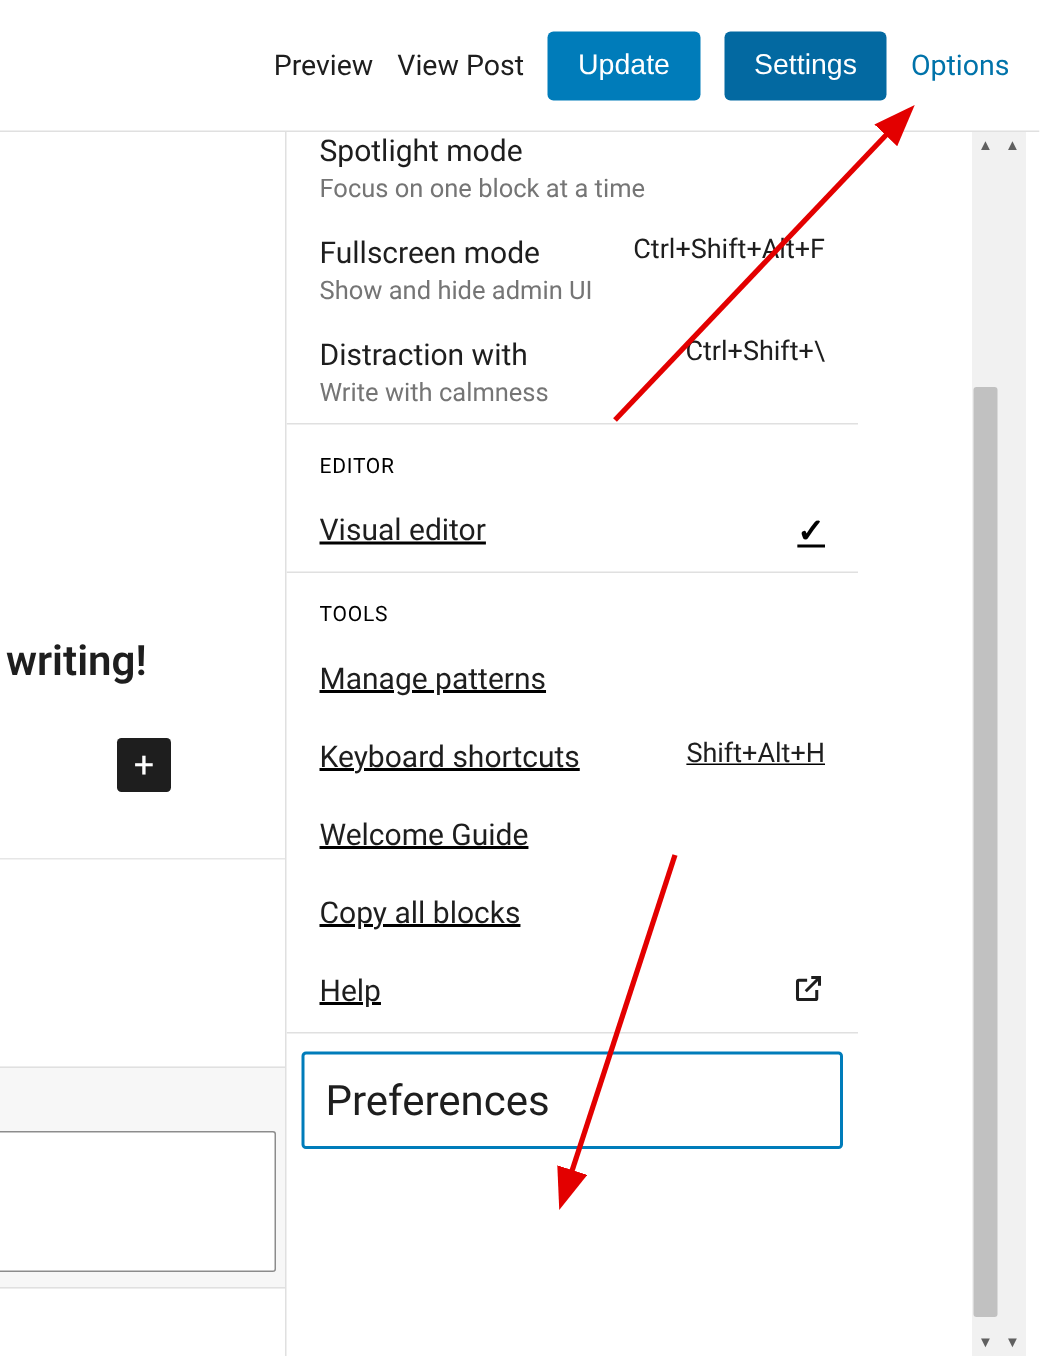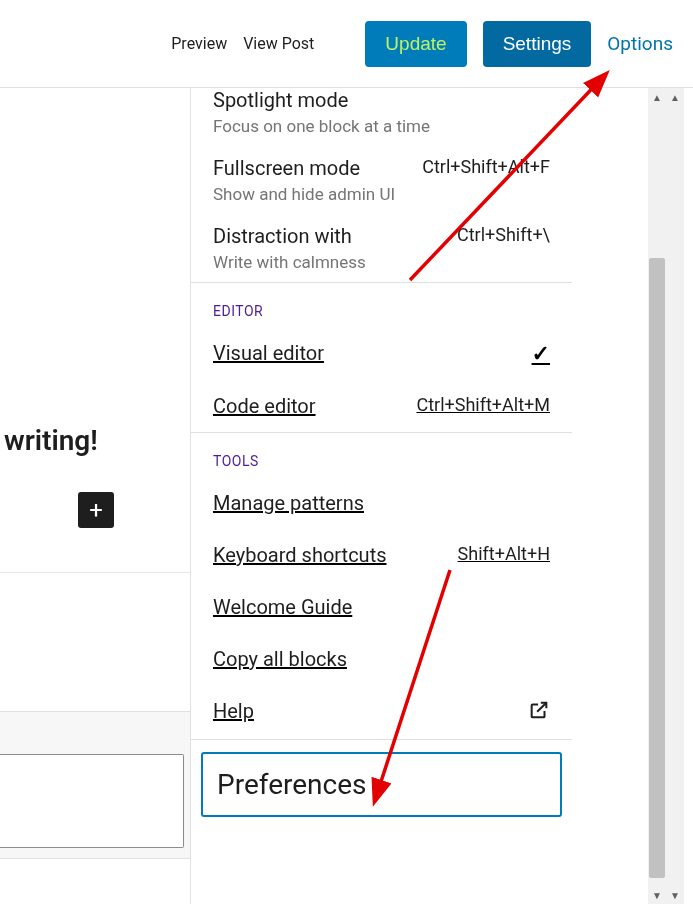--- a/index.html
+++ b/index.html
@@ -18,35 +18,34 @@
     .toolbar {
       display: flex;
       align-items: center;
       justify-content: flex-end;
       gap: 16px;
       padding: 18px 20px;
       border-bottom: 1px solid #e0e0e0;
       height: 88px;
     }
     .toolbar-link {
-      font-size: 16px;
+      font-size: 19px;
       color: #1e1e1e;
       cursor: pointer;
     }
     .btn {
       padding: 12px 20px;
       font-size: 19px;
       border: none;
       border-radius: 4px;
       cursor: pointer;
     }
     .btn-primary {
       background: #007cba;
-      color: #bef264;
-      margin-left: 35px;
+      color: #ffffff;
     }
     .btn-dark {
       background: #0369a1;
       color: #fff;
     }
     .options-link {
       color: #0073aa;
       font-size: 19px;
       cursor: pointer;
     }
@@ -151,21 +150,21 @@
       color: #1e1e1e;
       white-space: nowrap;
     }
     .menu-item-left {
       flex: 1;
     }
     .section-heading {
       padding: 20px 22px 8px 22px;
       font-size: 14px;
       letter-spacing: 0.5px;
-      color: #4c1d95;
+      color: #000000;
       text-transform: uppercase;
     }
     .checkmark {
       font-size: 22px;
       font-weight: bold;
     }
     .external-icon svg {
       width: 22px;
       height: 22px;
     }
@@ -267,24 +266,20 @@
       </div>
       <div class="menu-item-shortcut">Ctrl+Shift+\</div>
     </div>
   </div>
 
   <div class="menu-section">
     <div class="section-heading">Editor</div>
     <div class="menu-item-simple">
       <span class="menu-item-label">Visual editor</span>
       <span class="checkmark">✓</span>
-    </div>
-    <div class="menu-item-simple">
-      <span class="menu-item-label">Code editor</span>
-      <span class="menu-item-shortcut">Ctrl+Shift+Alt+M</span>
     </div>
   </div>
 
   <div class="menu-section">
     <div class="section-heading">Tools</div>
     <div class="menu-item-simple">
       <span class="menu-item-label">Manage patterns</span>
     </div>
     <div class="menu-item-simple">
       <span class="menu-item-label">Keyboard shortcuts</span>

